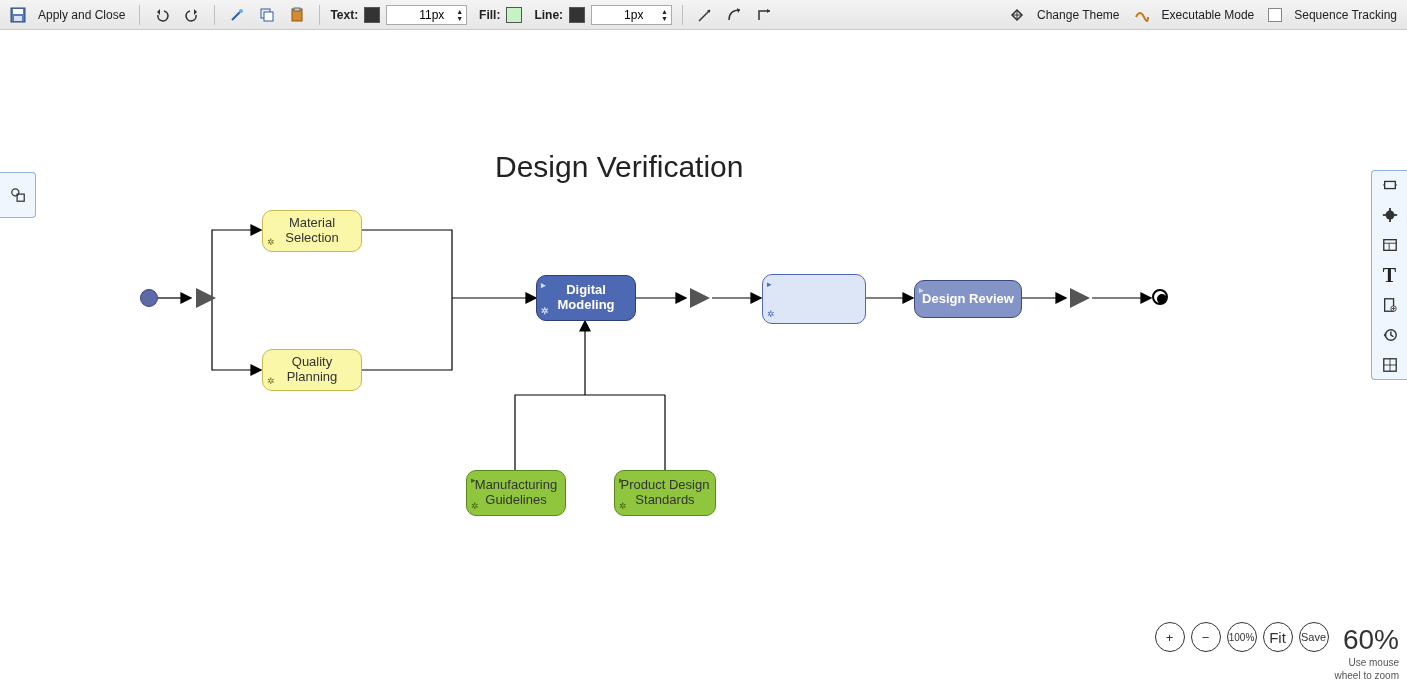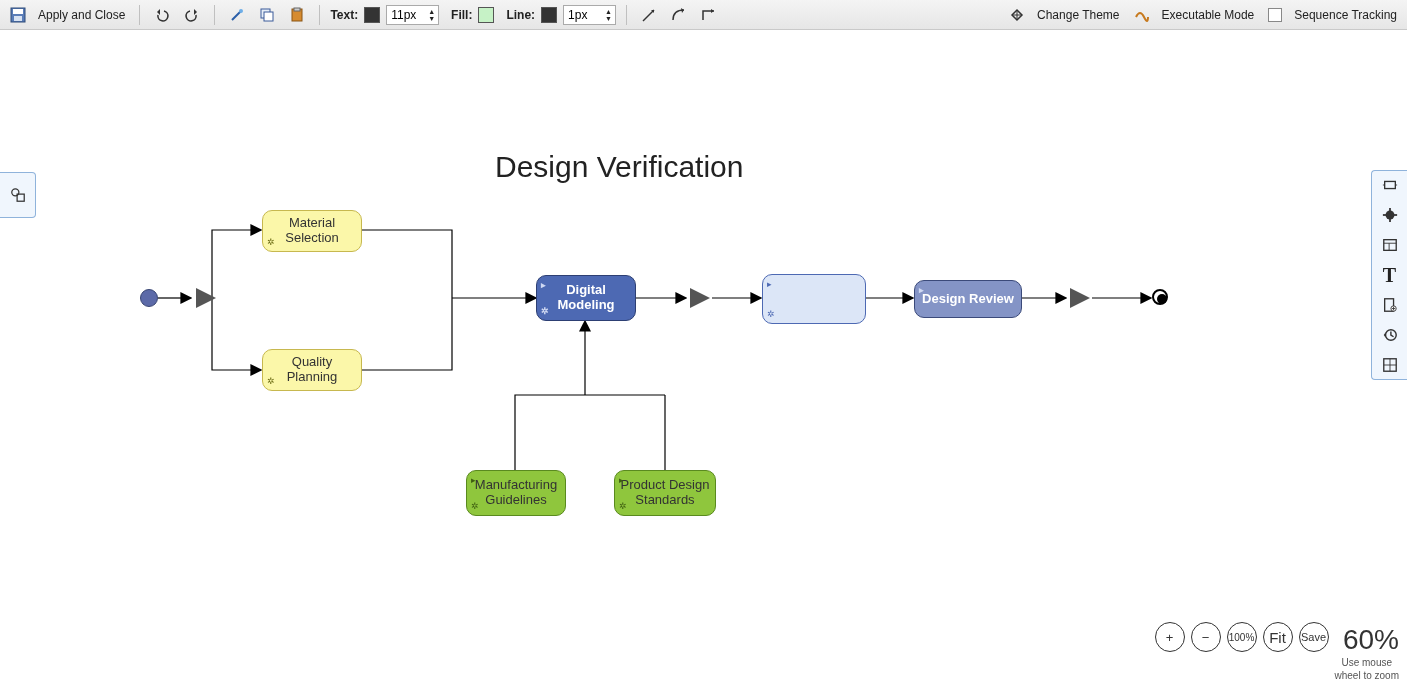--- a/index.html
+++ b/index.html
@@ -13,21 +13,21 @@
     align-items: center;
     font-size: 12px;
     color: #222;
     padding: 0 6px;
     gap: 6px;
   }
   .tb-sep { width:1px; height:20px; background:#c0c0c0; margin:0 4px; }
   .tb-btn { display:flex; align-items:center; gap:12px; padding:2px 4px; cursor:pointer; }
   .tb-label { color:#222;font-weight:bold; }
   .swatch { width:16px; height:16px; border:1px solid #555; }
-  .spinner { display:flex; align-items:center; border:1px solid #aaa; height:20px; background:#fff; }
+  .spinner { display:flex; align-items:center; border:1px solid #aaa; height:20px; background:#fff;padding-left:28px; }
   .spinner input { border:none; width:38px; font-size:12px; padding:0 4px; outline:none; }
   .spinner .spin-btns { display:flex; flex-direction:column; }
   .spinner .spin-btns span { font-size:7px; line-height:7px; padding:0 3px; cursor:pointer; }
   .checkbox { width:14px; height:14px; border:1px solid #888; background:#fff; }
   .spacer { flex:1; }
   
   .ico { width:16px; height:16px; display:inline-flex; align-items:center; justify-content:center; }
   
   .canvas-wrap { position:relative; width:1407px; height:660px; background:#fff; }
   .diagram-title { position:absolute; left:495px; top:120px; font-size:30px; color:#222;text-align:right; }
@@ -76,21 +76,21 @@
   .zoom-bar {
     position:absolute; right:8px; bottom:8px; display:flex; align-items:flex-start; gap:6px;
     font-size:12px; color:#333;
   }
   .zoom-btn {
     width:30px; height:30px; border-radius:50%; border:1.5px solid #333; background:#fff;
     display:flex; align-items:center; justify-content:center; font-size:13px; cursor:pointer;
   }
   .zoom-text { text-align:right; line-height:1.25; }
   .zoom-level { font-size:28px; }
-  .zoom-hint  { font-size:10px; color:#555;text-align:center; }
+  .zoom-hint  { font-size:10px; color:#555; }
 </style>
 </head>
 <body>
 
 <div class="toolbar">
   <div class="tb-btn">
     <span class="ico">
       <svg viewBox="0 0 16 16">
           <rect x="1" y="1" width="14" height="14" fill="#5a7db8" stroke="#2d4a78"></rect>
           <rect x="3" y="2" width="10" height="5" fill="#fff"></rect>

